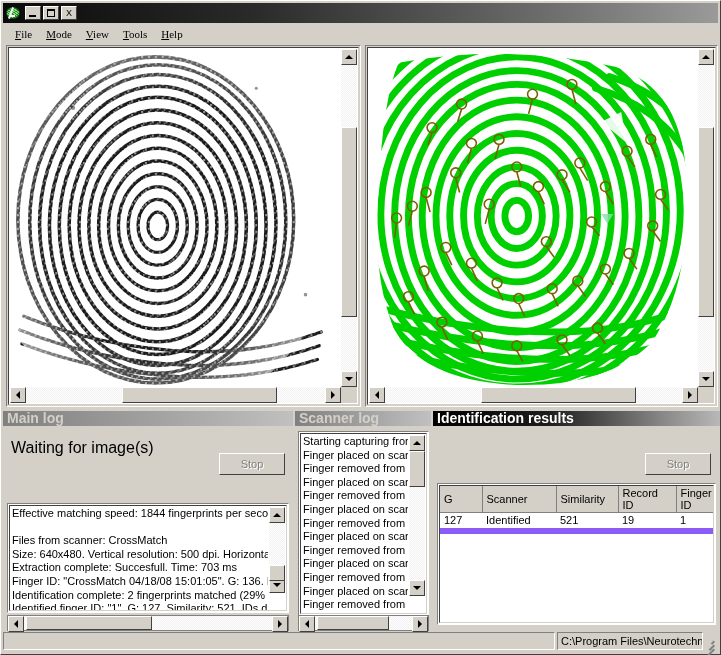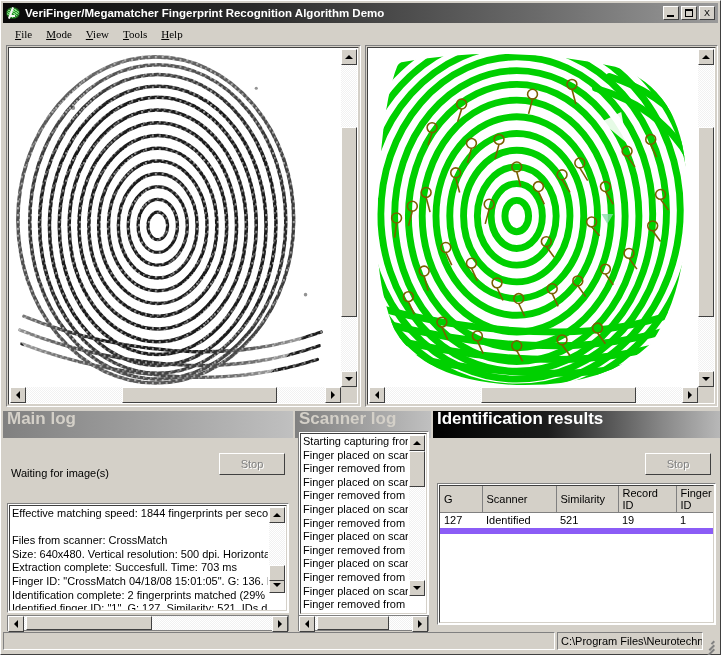--- a/index.html
+++ b/index.html
@@ -113,34 +113,34 @@
     border-right:1px solid #404040; border-bottom:1px solid #404040;
     box-sizing:border-box;
   }
   .arrow { position:absolute; left:50%; top:50%; width:0; height:0; }
   .arrow.up    { transform:translate(-50%,-50%); border-left:4px solid transparent; border-right:4px solid transparent; border-bottom:4px solid #000; }
   .arrow.down  { transform:translate(-50%,-50%); border-left:4px solid transparent; border-right:4px solid transparent; border-top:4px solid #000; }
   .arrow.left  { transform:translate(-50%,-50%); border-top:4px solid transparent; border-bottom:4px solid transparent; border-right:4px solid #000; }
   .arrow.right { transform:translate(-50%,-50%); border-top:4px solid transparent; border-bottom:4px solid transparent; border-left:4px solid #000; }
   
   .panel-header {
-    position:absolute; height:27px; color:#fff; font-weight:bold; font-size:17px;
+    position:absolute; height:15px; color:#fff; font-weight:bold; font-size:14px;
     padding-left:4px; line-height:15px; box-sizing:border-box; overflow:hidden;
     white-space:nowrap;
   }
   .hdr-inactive { background: linear-gradient(to right, #808080 0%, #9d9d9d 45%, #c0c0c0 100%); color:#d4d0c8; }
   .hdr-active   { background: linear-gradient(to right, #000000 0%, #1c1c1c 40%, #888888 80%, #b8b8b8 100%); color:#ffffff; }
   
   .bpanel { position:absolute; background:#d4d0c8; }
   #bp-main    { left:2px;   top:410px; width:290px; height:220px; }
   #bp-scanner { left:294px; top:410px; width:136px; height:220px; }
   #bp-ident   { left:432px; top:410px; width:287px; height:220px; }
 
   .status-line {
-    position:absolute; font-size:11px; color:#000; white-space:nowrap;margin-top:28px;
+    position:absolute; font-size:16px; color:#000; white-space:nowrap;
   }
   .btn {
     position:absolute; background:#d4d0c8;
     border-left:1px solid #fff; border-top:1px solid #fff;
     border-right:1px solid #404040; border-bottom:1px solid #404040;
     box-sizing:border-box; font-size:11px; text-align:center;
     color:#808080; cursor:default;
     display:flex; align-items:center; justify-content:center;
   }
   .btn .lbl { text-shadow:1px 1px 0 #ffffff; }
@@ -206,21 +206,20 @@
 <body>
 
 <div class="app">
 
   <div class="titlebar">
     <div class="titlebar-icon">
       <div class="oval"></div>
         <div class="key"></div>
         <div class="key2"></div>
     </div>
-    <div class="title-text">VeriFinger/Megamatcher Fingerprint Recognition Algorithm Demo</div>
     <div class="tb-buttons">
       <div class="tb-btn">
           <div class="min-g"></div>
         </div>
       <div class="tb-btn">
           <div class="max-g"></div>
         </div>
       <div class="tb-btn">
           <span>X</span>
         </div>

